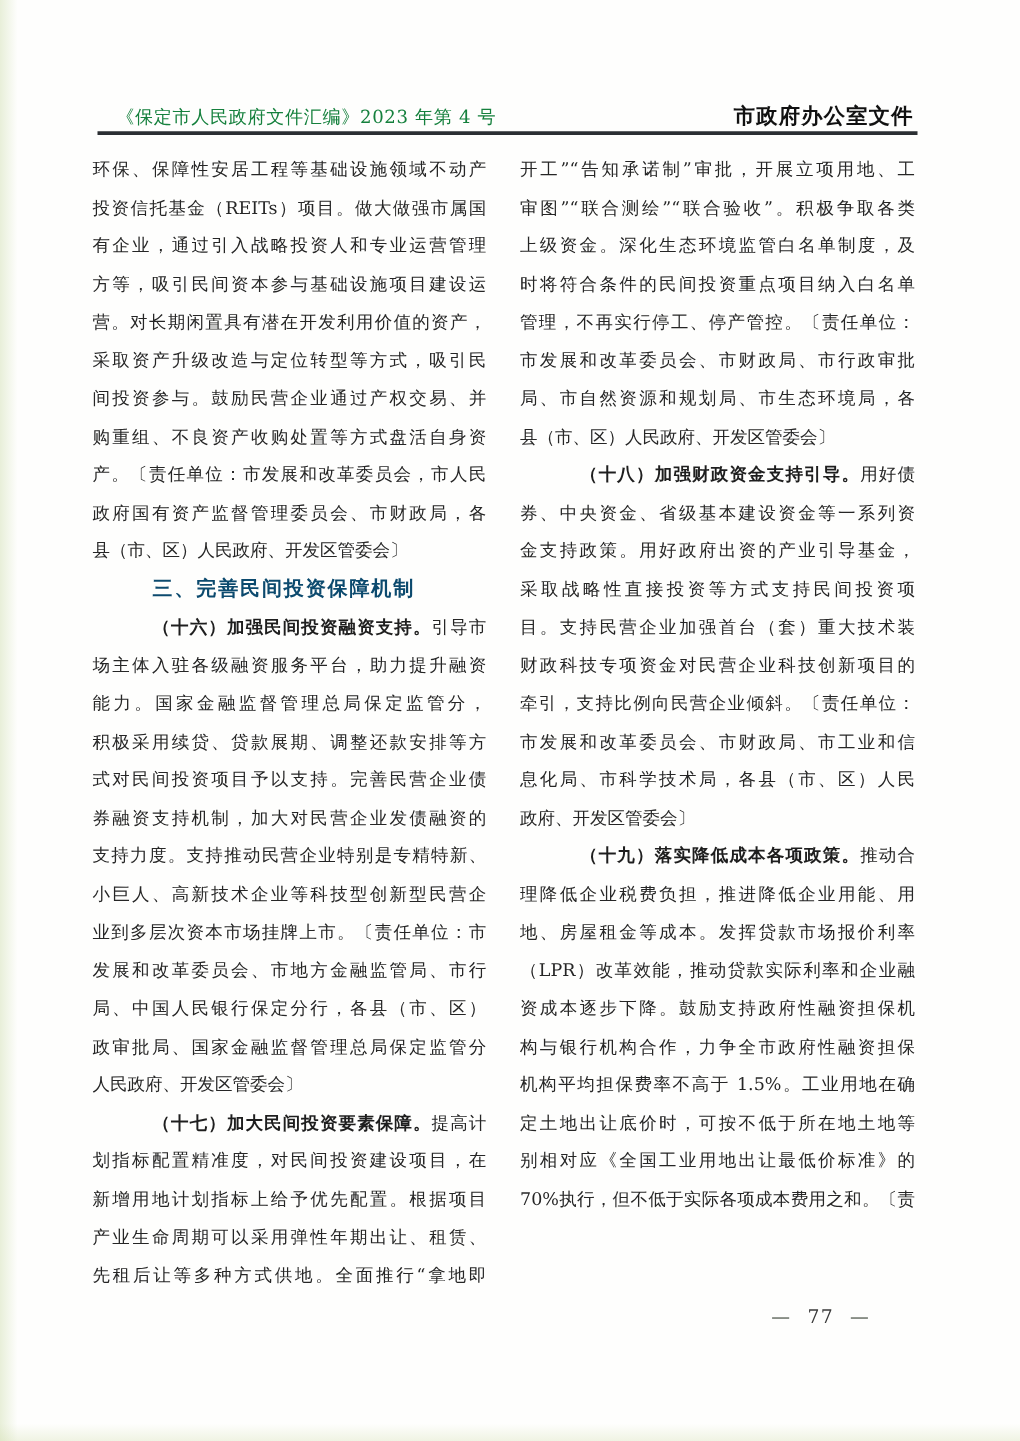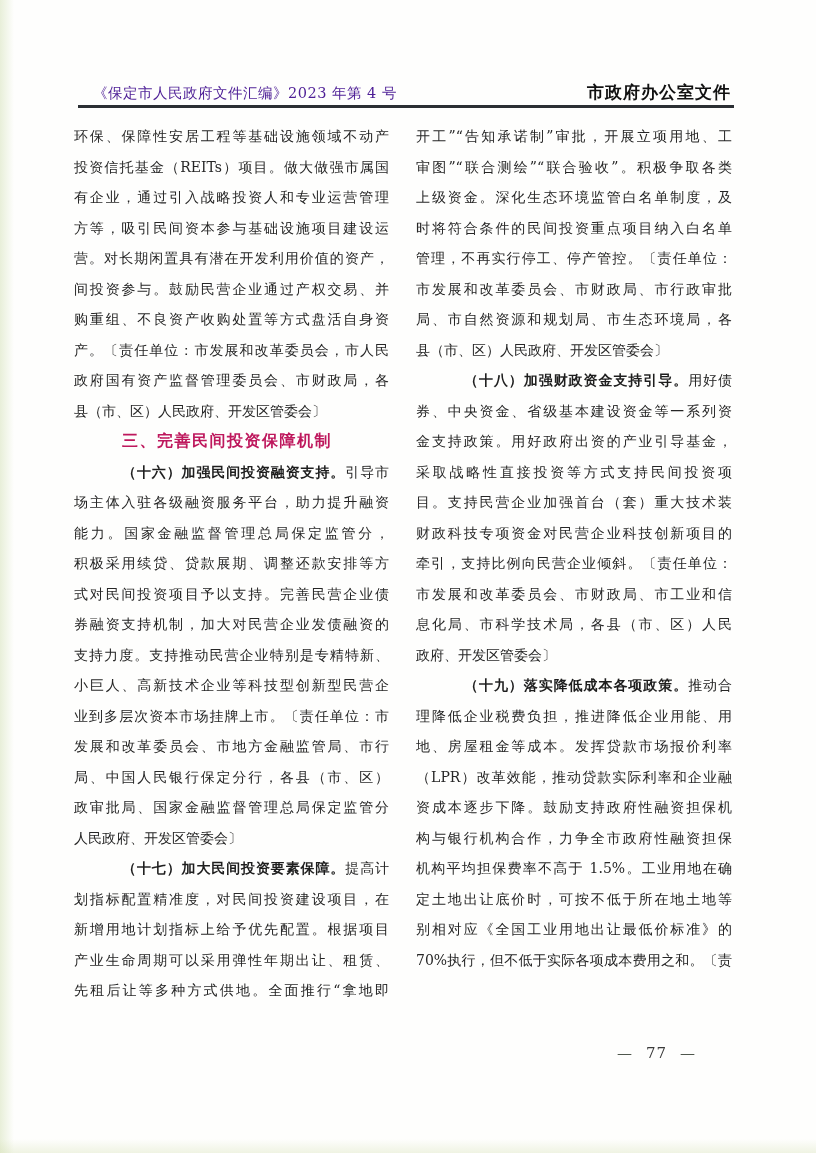--- a/index.html
+++ b/index.html
@@ -13,21 +13,21 @@
     color:#262626;
   }
   
   .edge-left{position:absolute;left:0;top:0;width:14px;height:100%;
     background:linear-gradient(to right, rgba(196,214,158,0.38), rgba(196,214,158,0));pointer-events:none;}
   .edge-bottom{position:absolute;left:0;bottom:0;width:100%;height:14px;
     background:linear-gradient(to top, rgba(205,218,165,0.30), rgba(205,218,165,0));pointer-events:none;}
 
   .hdr-left{
     position:absolute;left:93px;top:84px;
-    font-size:14.5px;letter-spacing:0.5px;color:#4c1d95;white-space:nowrap;
+    font-size:14.5px;letter-spacing:0.5px;color:#15803d;white-space:nowrap;
   }
   .hdr-right{
     position:absolute;right:85px;top:81px;
     font-family:"Liberation Sans","DejaVu Sans",sans-serif;
     font-weight:700;font-size:17px;letter-spacing:1px;color:#111;white-space:nowrap;
   }
   .hdr-rule{
     position:absolute;left:78px;top:105px;width:656px;height:3px;
     background:#2b2f33;
   }
@@ -43,21 +43,21 @@
     height:30.5px;line-height:30.5px;
     text-align:justify;text-align-last:justify;
     overflow:hidden;white-space:nowrap;
   }
   .line.no-fill{text-align-last:left;}
   .line.indent{text-indent:48px;}
 
   .seg-kai{font-weight:700;color:#1e1e1e;}
   .seg-hei{
     font-family:"Liberation Sans","DejaVu Sans",sans-serif;
-    font-weight:700;font-size:16px;letter-spacing:1.5px;color:#be185d;
+    font-weight:700;font-size:16px;letter-spacing:1.5px;color:#0c4a6e;
   }
 
   .footer{
     position:absolute;left:617px;top:1044px;
     display:flex;align-items:center;gap:13px;
     font-size:15px;color:#3a3a3a;letter-spacing:1px;
   }
   .footer .dash{color:#4a5248;}
 </style>
 </head>
@@ -70,20 +70,21 @@
   <div class="hdr-left">《保定市人民政府文件汇编》2023 年第 4 号</div>
   <div class="hdr-right">市政府办公室文件</div>
   <div class="hdr-rule"></div>
 
   <div class="col col-left" id="col-left">
       <div class="line"><span>环保、保障性安居工程等基础设施领域不动产</span></div>
       <div class="line"><span>投资信托基金（REITs）项目。做大做强市属国</span></div>
       <div class="line"><span>有企业，通过引入战略投资人和专业运营管理</span></div>
       <div class="line"><span>方等，吸引民间资本参与基础设施项目建设运</span></div>
       <div class="line"><span>营。对长期闲置具有潜在开发利用价值的资产，</span></div>
+      <div class="line"><span>采取资产升级改造与定位转型等方式，吸引民</span></div>
       <div class="line"><span>间投资参与。鼓励民营企业通过产权交易、并</span></div>
       <div class="line"><span>购重组、不良资产收购处置等方式盘活自身资</span></div>
       <div class="line"><span>产。〔责任单位：市发展和改革委员会，市人民</span></div>
       <div class="line"><span>政府国有资产监督管理委员会、市财政局，各</span></div>
       <div class="line no-fill"><span>县（市、区）人民政府、开发区管委会〕</span></div>
       <div class="line indent no-fill"><span class="seg-hei">三、完善民间投资保障机制</span></div>
       <div class="line indent"><span class="seg-kai">（十六）加强民间投资融资支持。</span><span>引导市</span></div>
       <div class="line"><span>场主体入驻各级融资服务平台，助力提升融资</span></div>
       <div class="line"><span>能力。国家金融监督管理总局保定监管分，</span></div>
       <div class="line"><span>积极采用续贷、贷款展期、调整还款安排等方</span></div>

